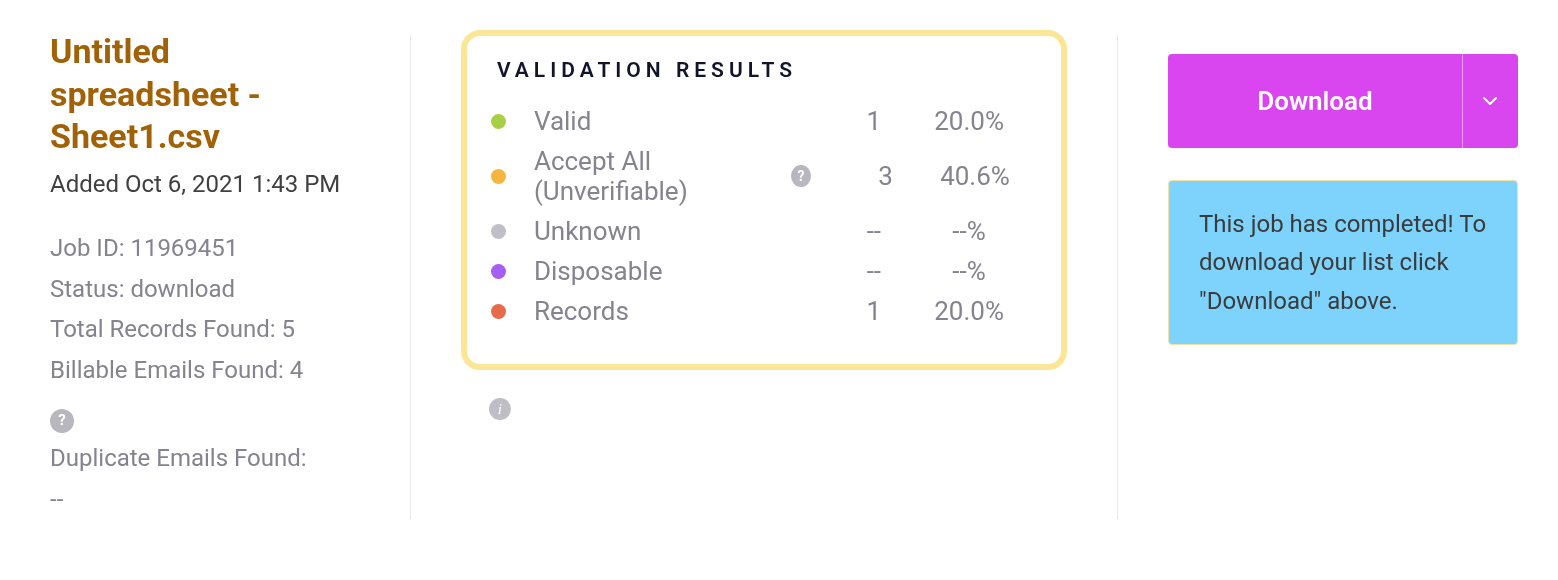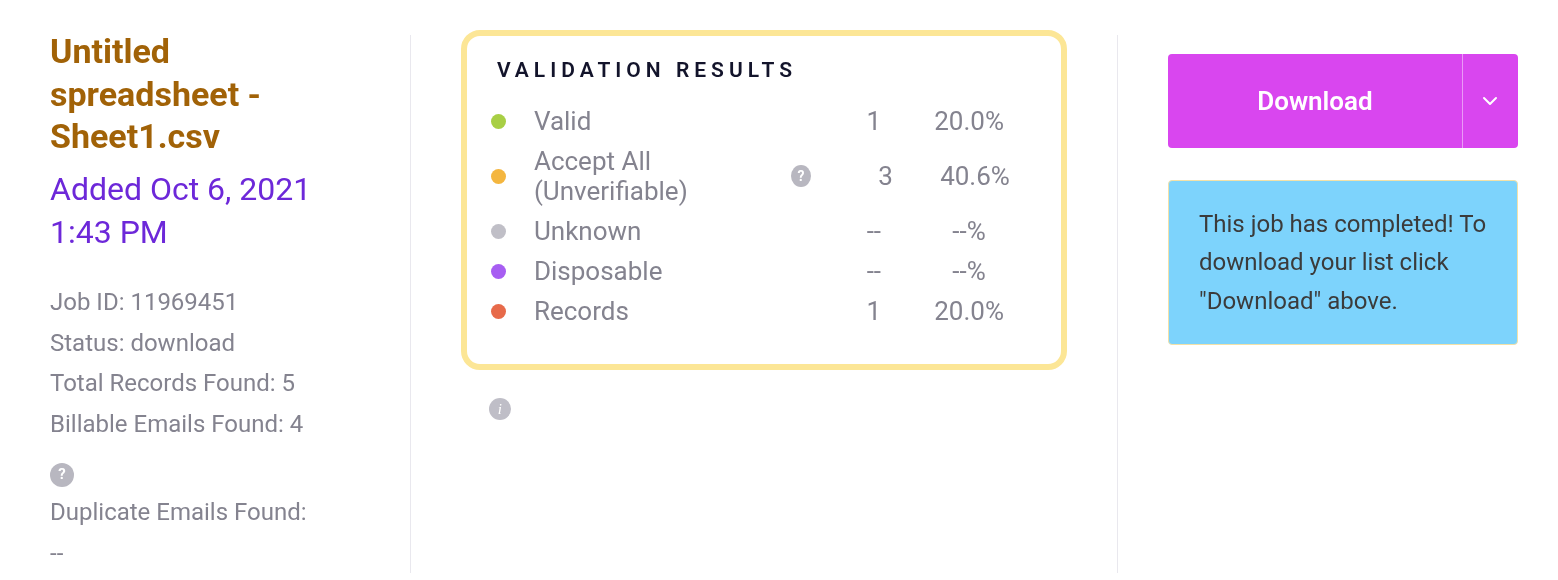--- a/index.html
+++ b/index.html
@@ -2,21 +2,21 @@
 <html><head>
 <meta charset="utf-8">
 <style>
   * { box-sizing: border-box; margin: 0; padding: 0; }
   html, body { width: 1558px; height: 580px; font-family: -apple-system, BlinkMacSystemFont, "Segoe UI", Roboto, Helvetica, Arial, sans-serif; background: #fff; color: #2c2f3e; }
   .page { display: flex; padding: 30px 40px 30px 50px; gap: 50px; align-items: flex-start; }
 
   
   .meta { width: 310px; flex: 0 0 310px; }
   .meta h1 { font-size: 34px; font-weight: 700; line-height: 1.25; color: #a16207; margin-bottom: 10px; word-break: break-word; }
-  .meta .added { font-size: 32px; color: #6d28d9; margin-bottom: 28px; line-height: 1.35; }
+  .meta .added { font-size: 24px; color: #404040; margin-bottom: 28px; line-height: 1.35; }
   .meta .kv { font-size: 24px; color: #84838f; line-height: 1.7; }
   .meta .kv .lbl::after { content: ": "; }
 
   
   .vbar { width: 1px; background: #e9e8ee; align-self: stretch; margin-top: 5px; }
 
   
   .center { flex: 1 1 auto; padding-top: 0; }
   .results-card { border: 6px solid #fce696; border-radius: 19px; padding: 22px 32px 28px 24px; }
   .results-title { font-size: 21px; letter-spacing: 5px; font-weight: 600; color: #13142b; margin-bottom: 24px; margin-left: 6px; }

